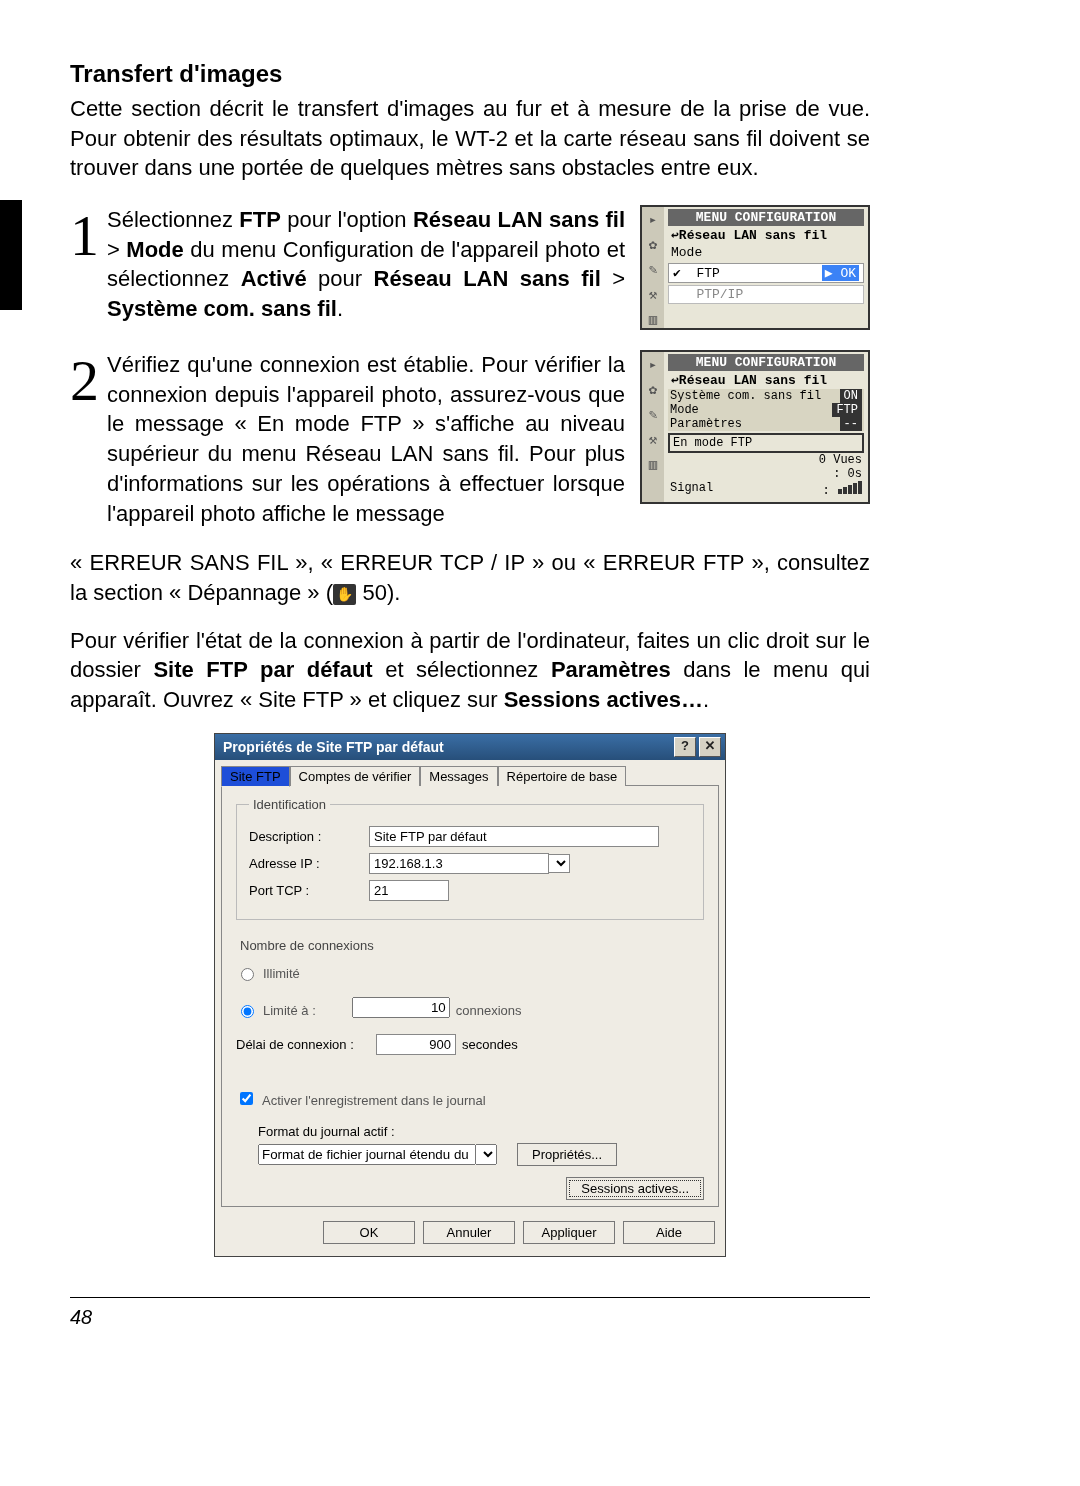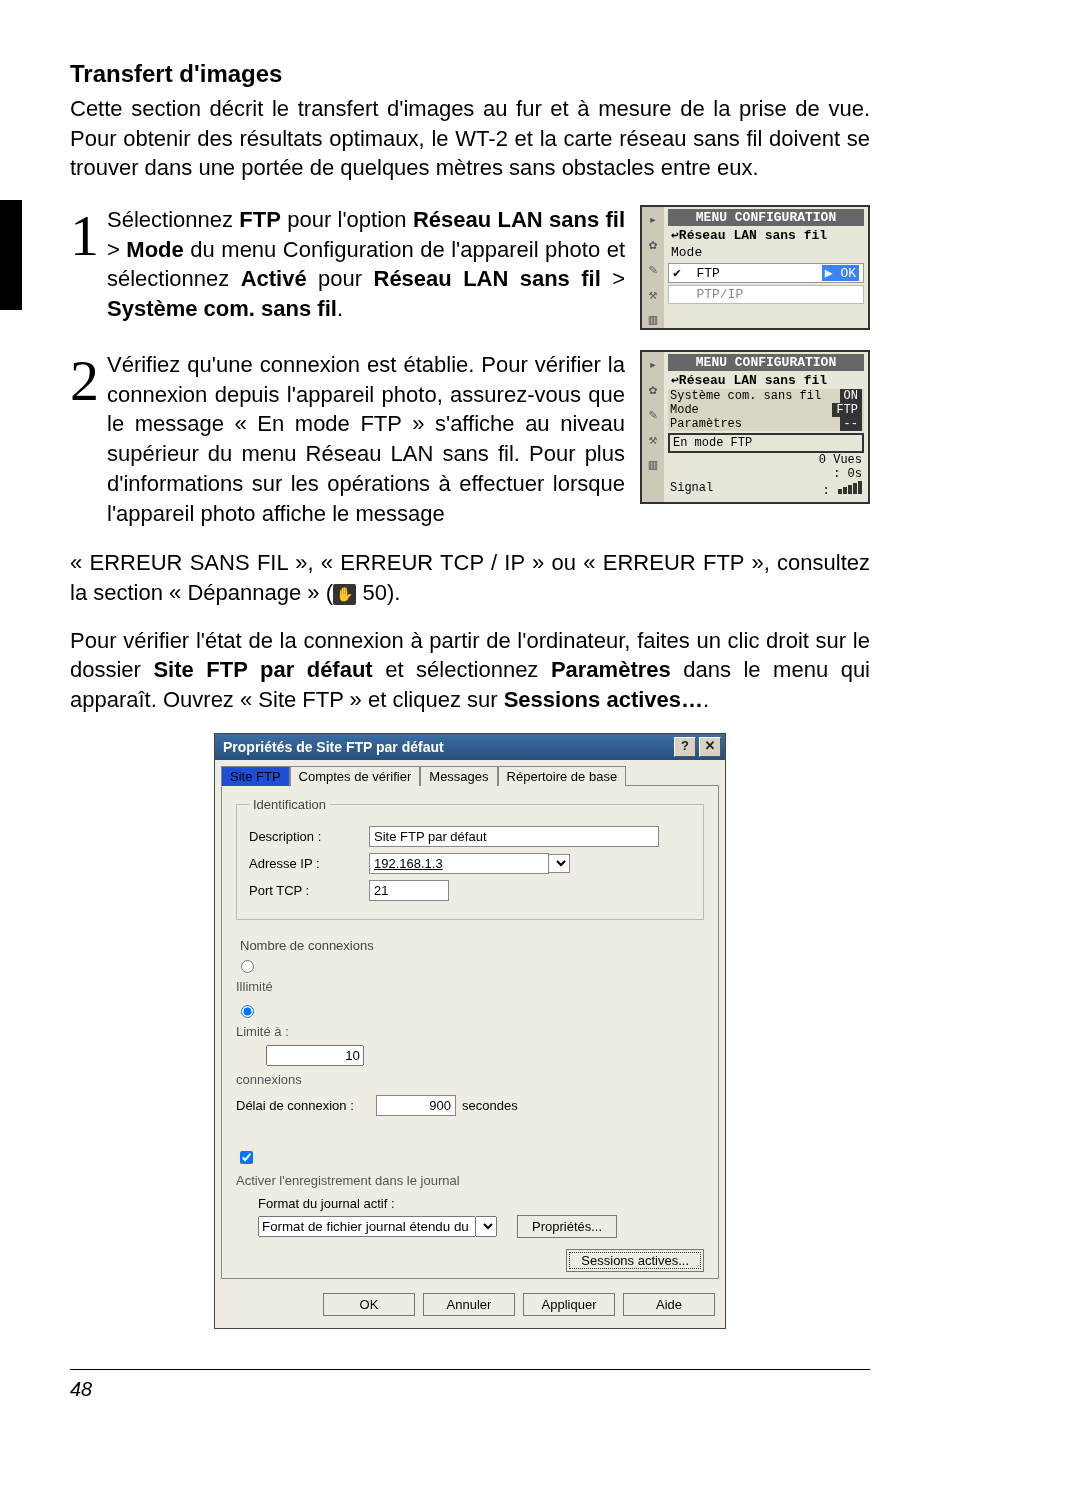--- a/index.html
+++ b/index.html
@@ -215,26 +215,25 @@
     padding:2px 4px;
     font-size:13px;
   }
   .form-row select {
     border:1px solid #888;
     background:#fff;
     font-size:13px;
   }
   .radio-row, .check-row {
     display:flex;
-    align-items:flex-start;
+    align-items:flex-end;
     gap:6px;
-    margin:8px 0;
+    margin:16px 0;
     color:#555;
     font-size:13px;
-    flex-direction:column;
   }
   .win-buttons {
     display:flex;
     justify-content:flex-end;
     gap:8px;
     padding: 8px 10px 12px 0;
   }
   .win-btn {
     border:1px solid #777;
     background:#efece4;
@@ -368,21 +367,21 @@
   <div class="win-panel">
     <div class="fieldset">
       <span class="fieldset-legend">Identification</span>
       <div class="fieldset-inner">
         <div class="form-row">
           <span class="lbl">Description :</span>
           <input type="text" style="width: 280px;" value="Site FTP par défaut">
         </div>
         <div class="form-row">
           <span class="lbl">Adresse IP :</span>
-          <input type="text" style="width: 170px; text-decoration: underline;" value="192.168.1.3">
+          <input type="text" style="width: 170px;" value="192.168.1.3">
           <select style="width:22px;margin-left:-1px"></select>
         </div>
         <div class="form-row">
           <span class="lbl">Port TCP :</span>
           <input type="text" style="width: 70px;" value="21">
         </div>
       </div>
     </div>
 
     <div class="fieldset" style="border:none;padding-left:0;padding-right:0;">

